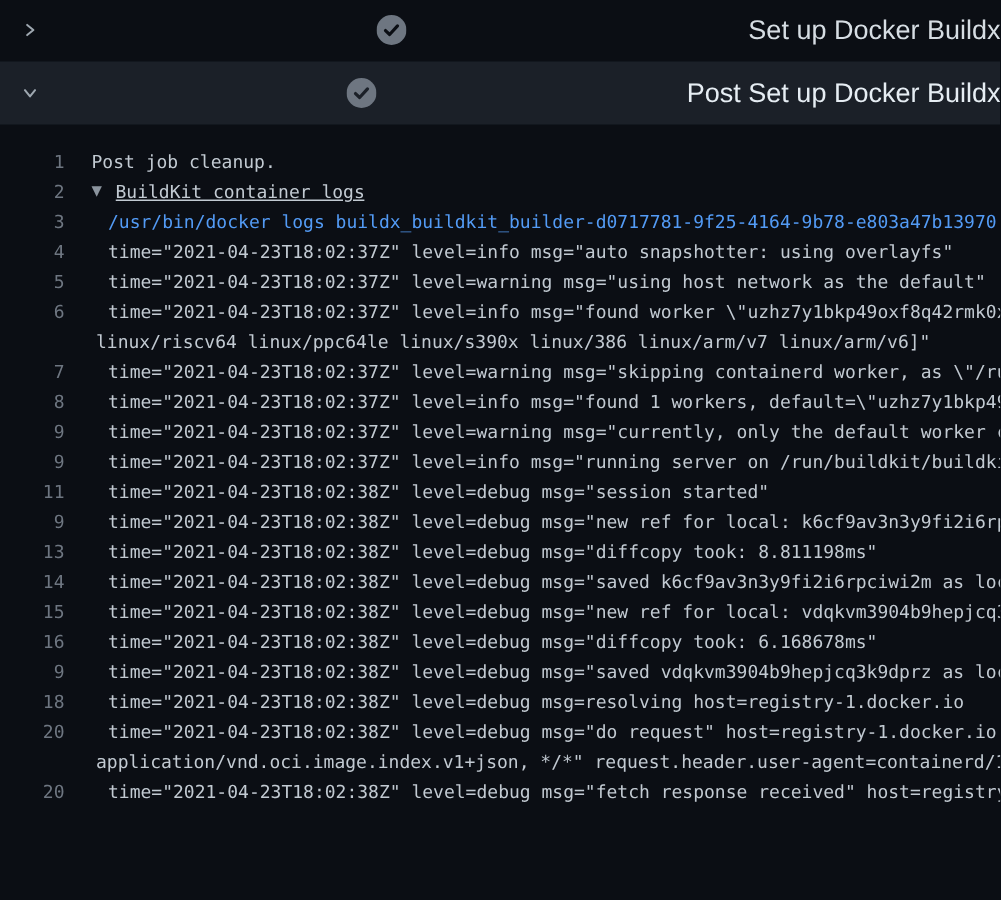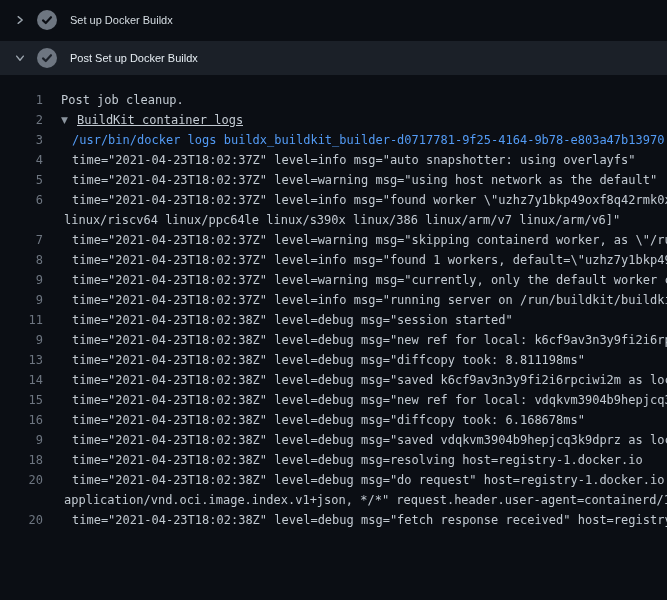--- a/index.html
+++ b/index.html
@@ -5,24 +5,24 @@
   html,body{margin:0;padding:0;background:#0b0e14;}
   .screen{
     width:667px;height:600px;overflow:hidden;position:relative;
     background:#0b0e14;
     font-family:"Liberation Sans","DejaVu Sans",sans-serif;
     -webkit-font-smoothing:antialiased;
   }
   
   .step-row{
     display:flex;align-items:center;height:40px;cursor:pointer;
-    color:#d6dde3;font-size:11px;
+    color:#d6dde3;font-size:18px;justify-content:space-between;
   }
   .step-row.expanded{
-    height:34px;margin-top:1px;background:#1b2028;color:#e6edf3;
+    height:42px;margin-top:1px;background:#1b2028;color:#e6edf3;
   }
   .chev{flex:0 0 16px;margin-left:12px;display:flex;align-items:center;justify-content:center;}
   .check{flex:0 0 20px;margin-left:9px;display:flex;align-items:center;justify-content:center;}
   .step-title{margin-left:13px;white-space:nowrap;}
   
   .log-area{
     margin-top:15px;
     font-family:"DejaVu Sans Mono","Liberation Mono",monospace;
     font-size:12px;line-height:20px;color:#c2cad2;
   }

